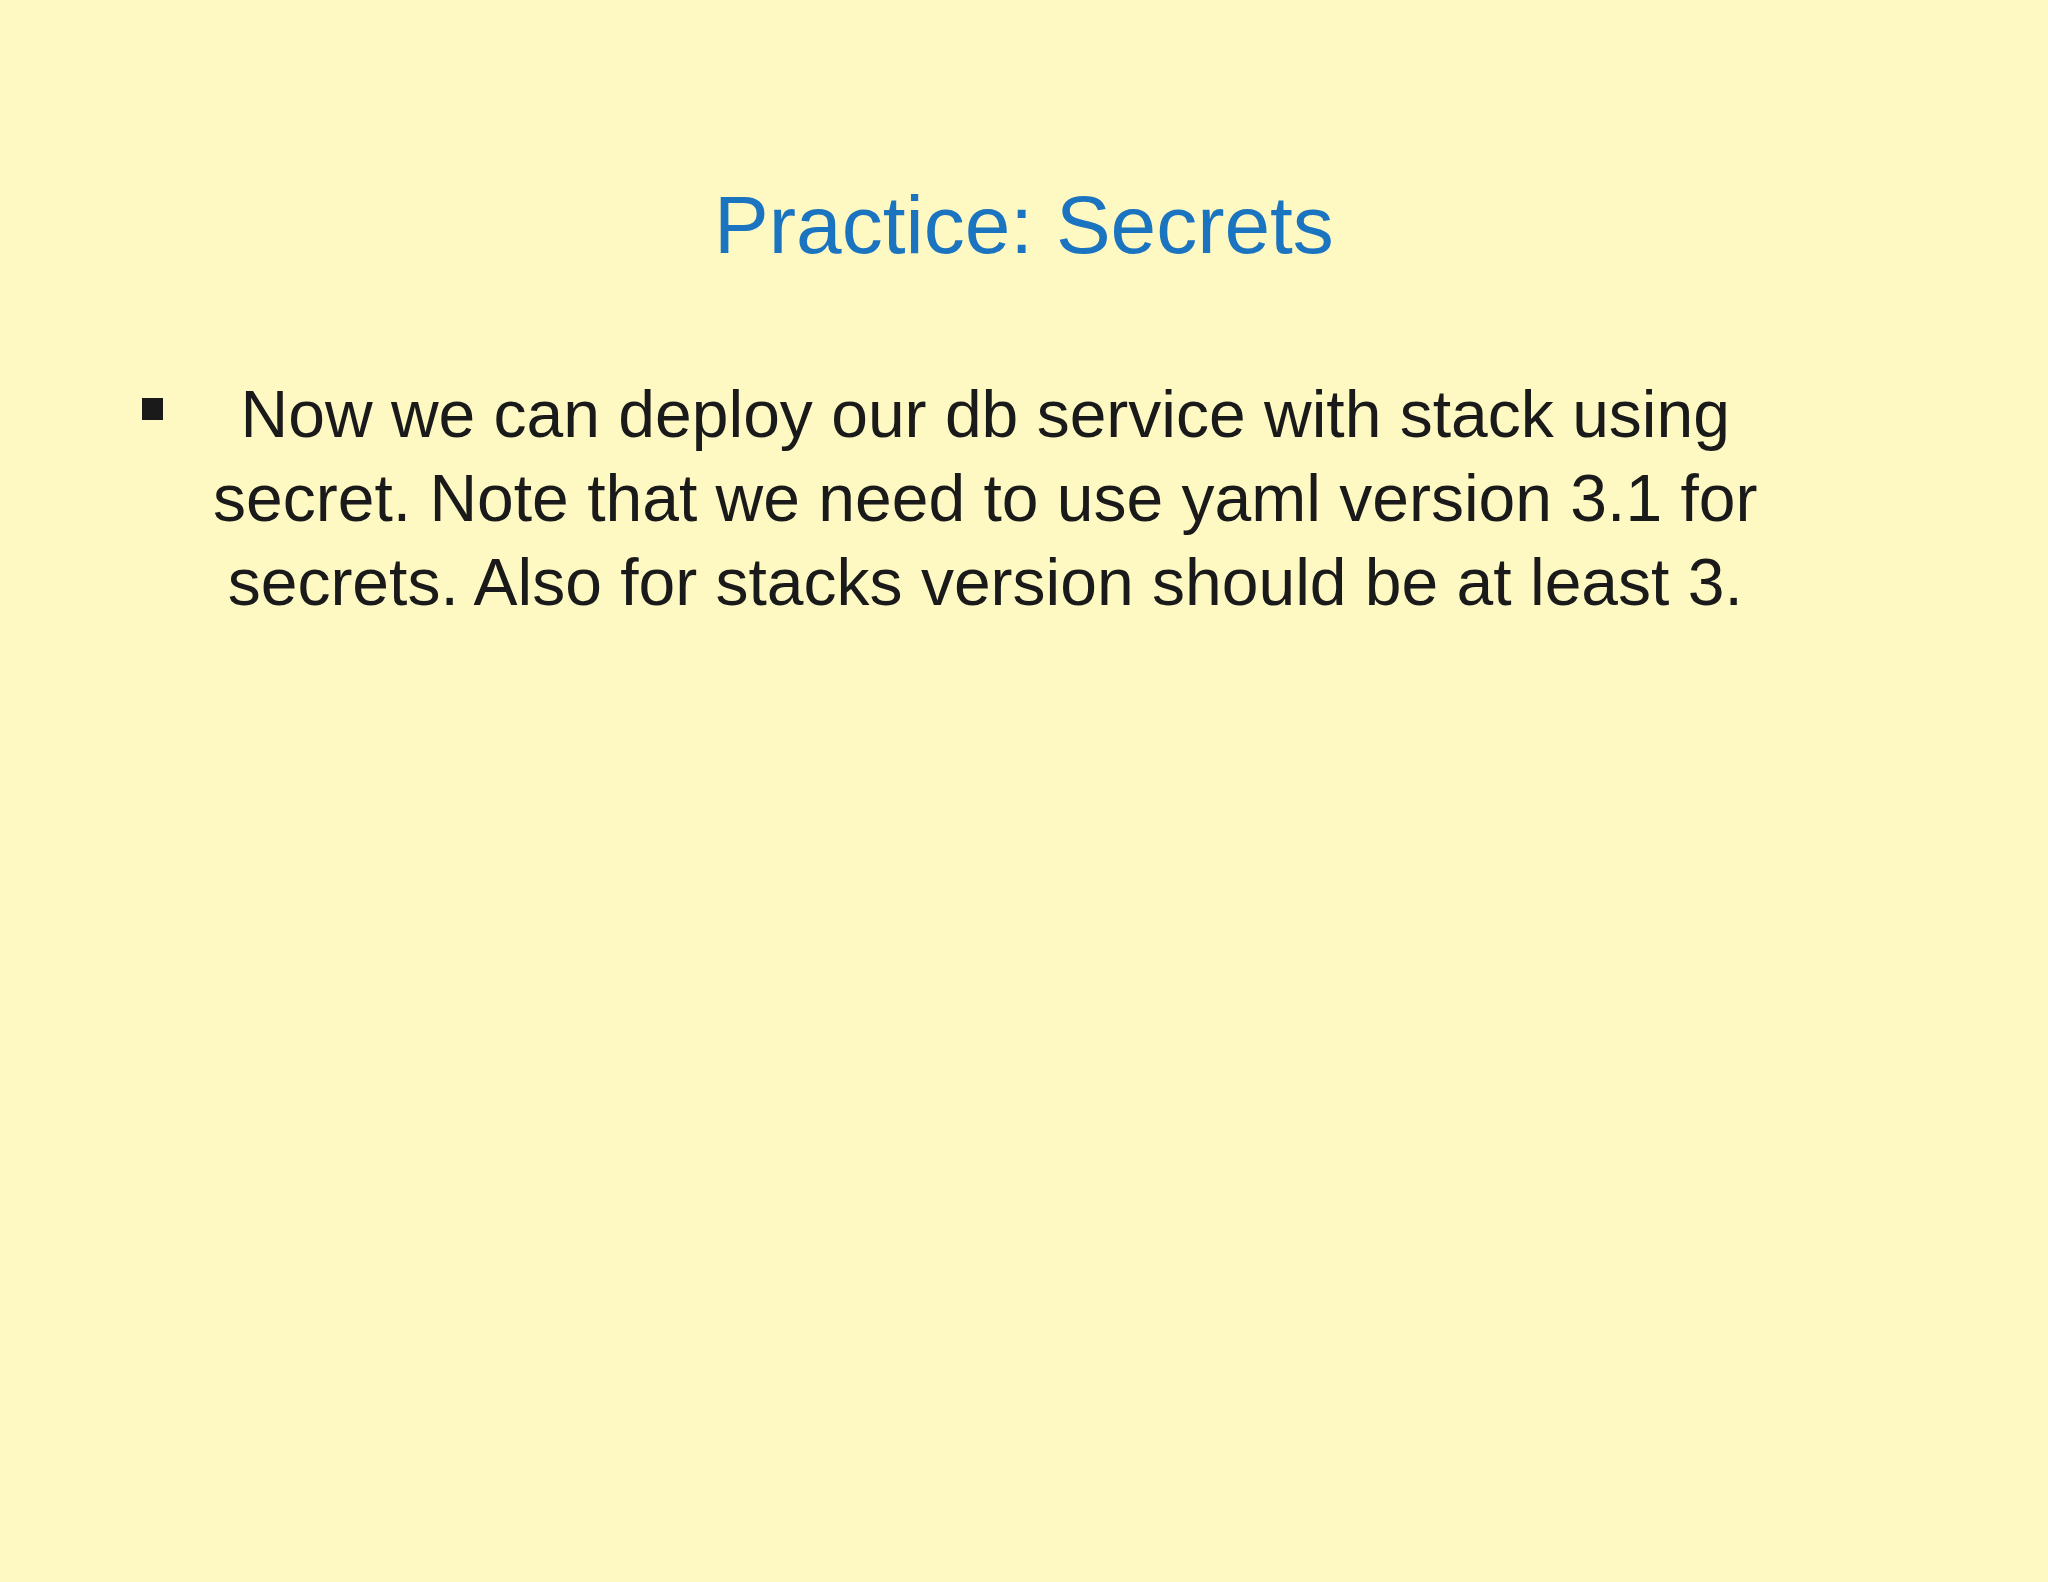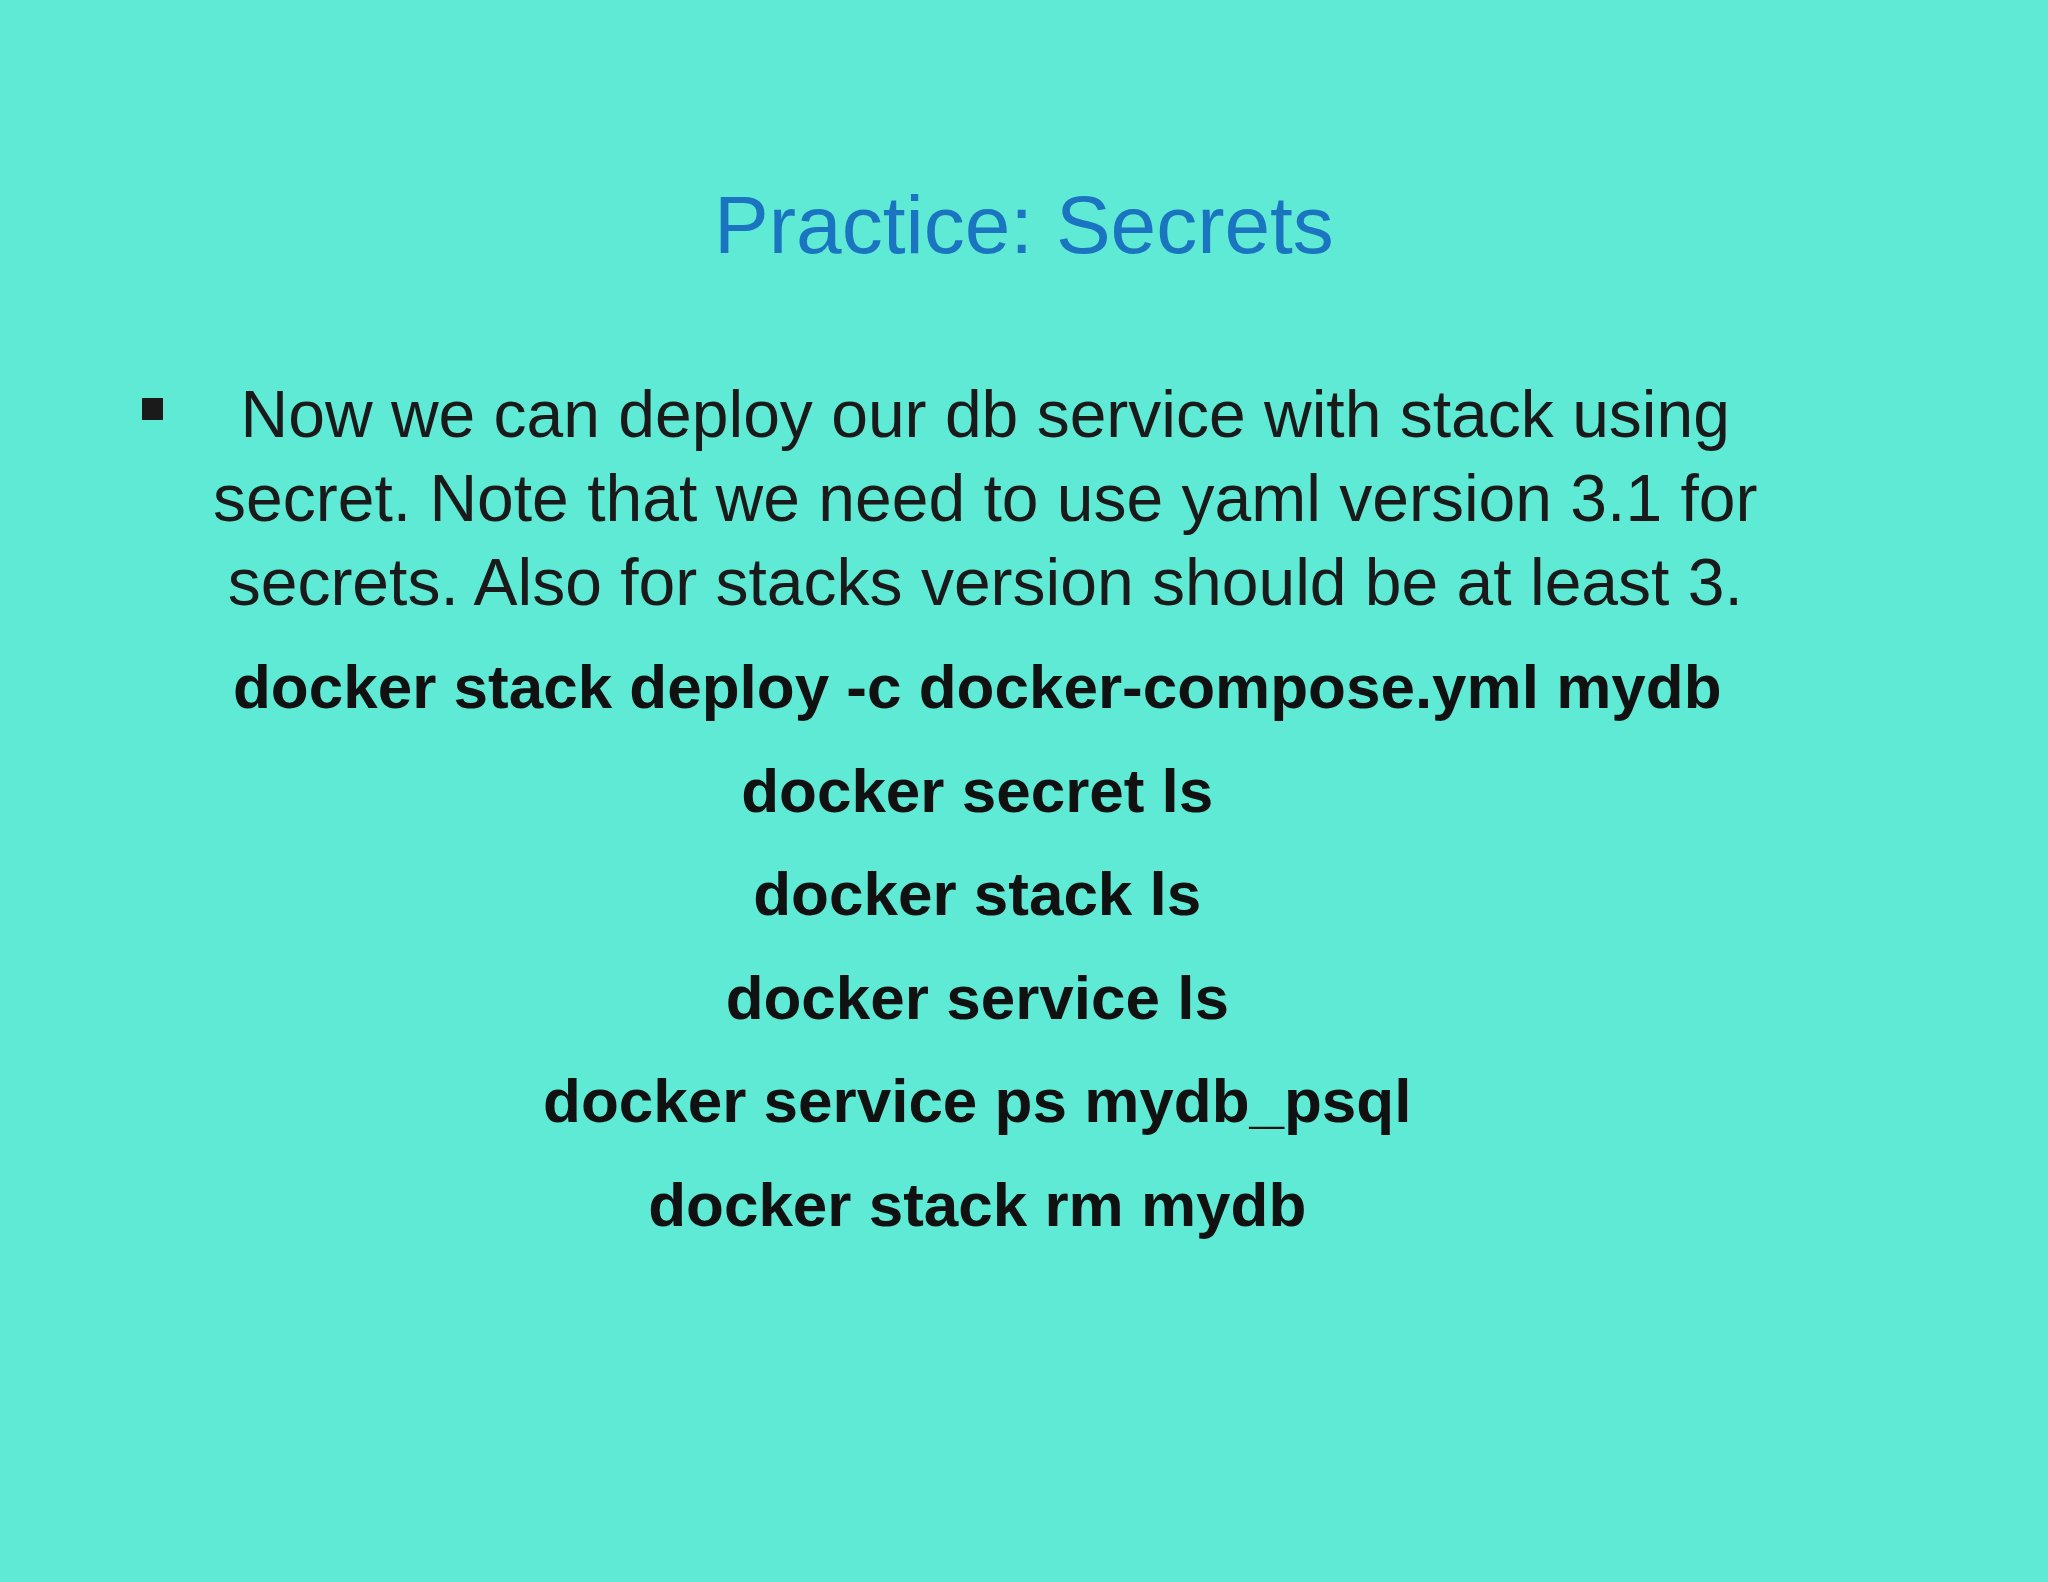--- a/index.html
+++ b/index.html
@@ -4,21 +4,21 @@
 <style>
   html, body {
     margin: 0;
     padding: 0;
     background: #ffffff;
   }
   .slide {
     position: relative;
     width: 2048px;
     height: 1582px;
-    background: #5eead4;
+    background: #fef9c3;
     overflow: hidden;
     font-family: "Liberation Sans", sans-serif;
   }
   .slide-title {
     position: absolute;
     left: 0;
     right: 0;
     top: 176px;
     margin: 0;
     text-align: center;
@@ -70,22 +70,14 @@
   <h1 class="slide-title">Practice: Secrets</h1>
 
   <div class="bullet-square"></div>
 
   <div class="body-block">
     <div class="body-line">Now we can deploy our db service with stack using</div>
     <div class="body-line">secret. Note that we need to use yaml version 3.1 for</div>
     <div class="body-line">secrets. Also for stacks version should be at least 3.</div>
   </div>
 
-  <div class="commands-block">
-    <div class="command-line">docker stack deploy -c docker-compose.yml mydb</div>
-    <div class="command-line">docker secret ls</div>
-    <div class="command-line">docker stack ls</div>
-    <div class="command-line">docker service ls</div>
-    <div class="command-line">docker service ps mydb_psql</div>
-    <div class="command-line">docker stack rm mydb</div>
-  </div>
 
 </div>
 
 </body></html>

